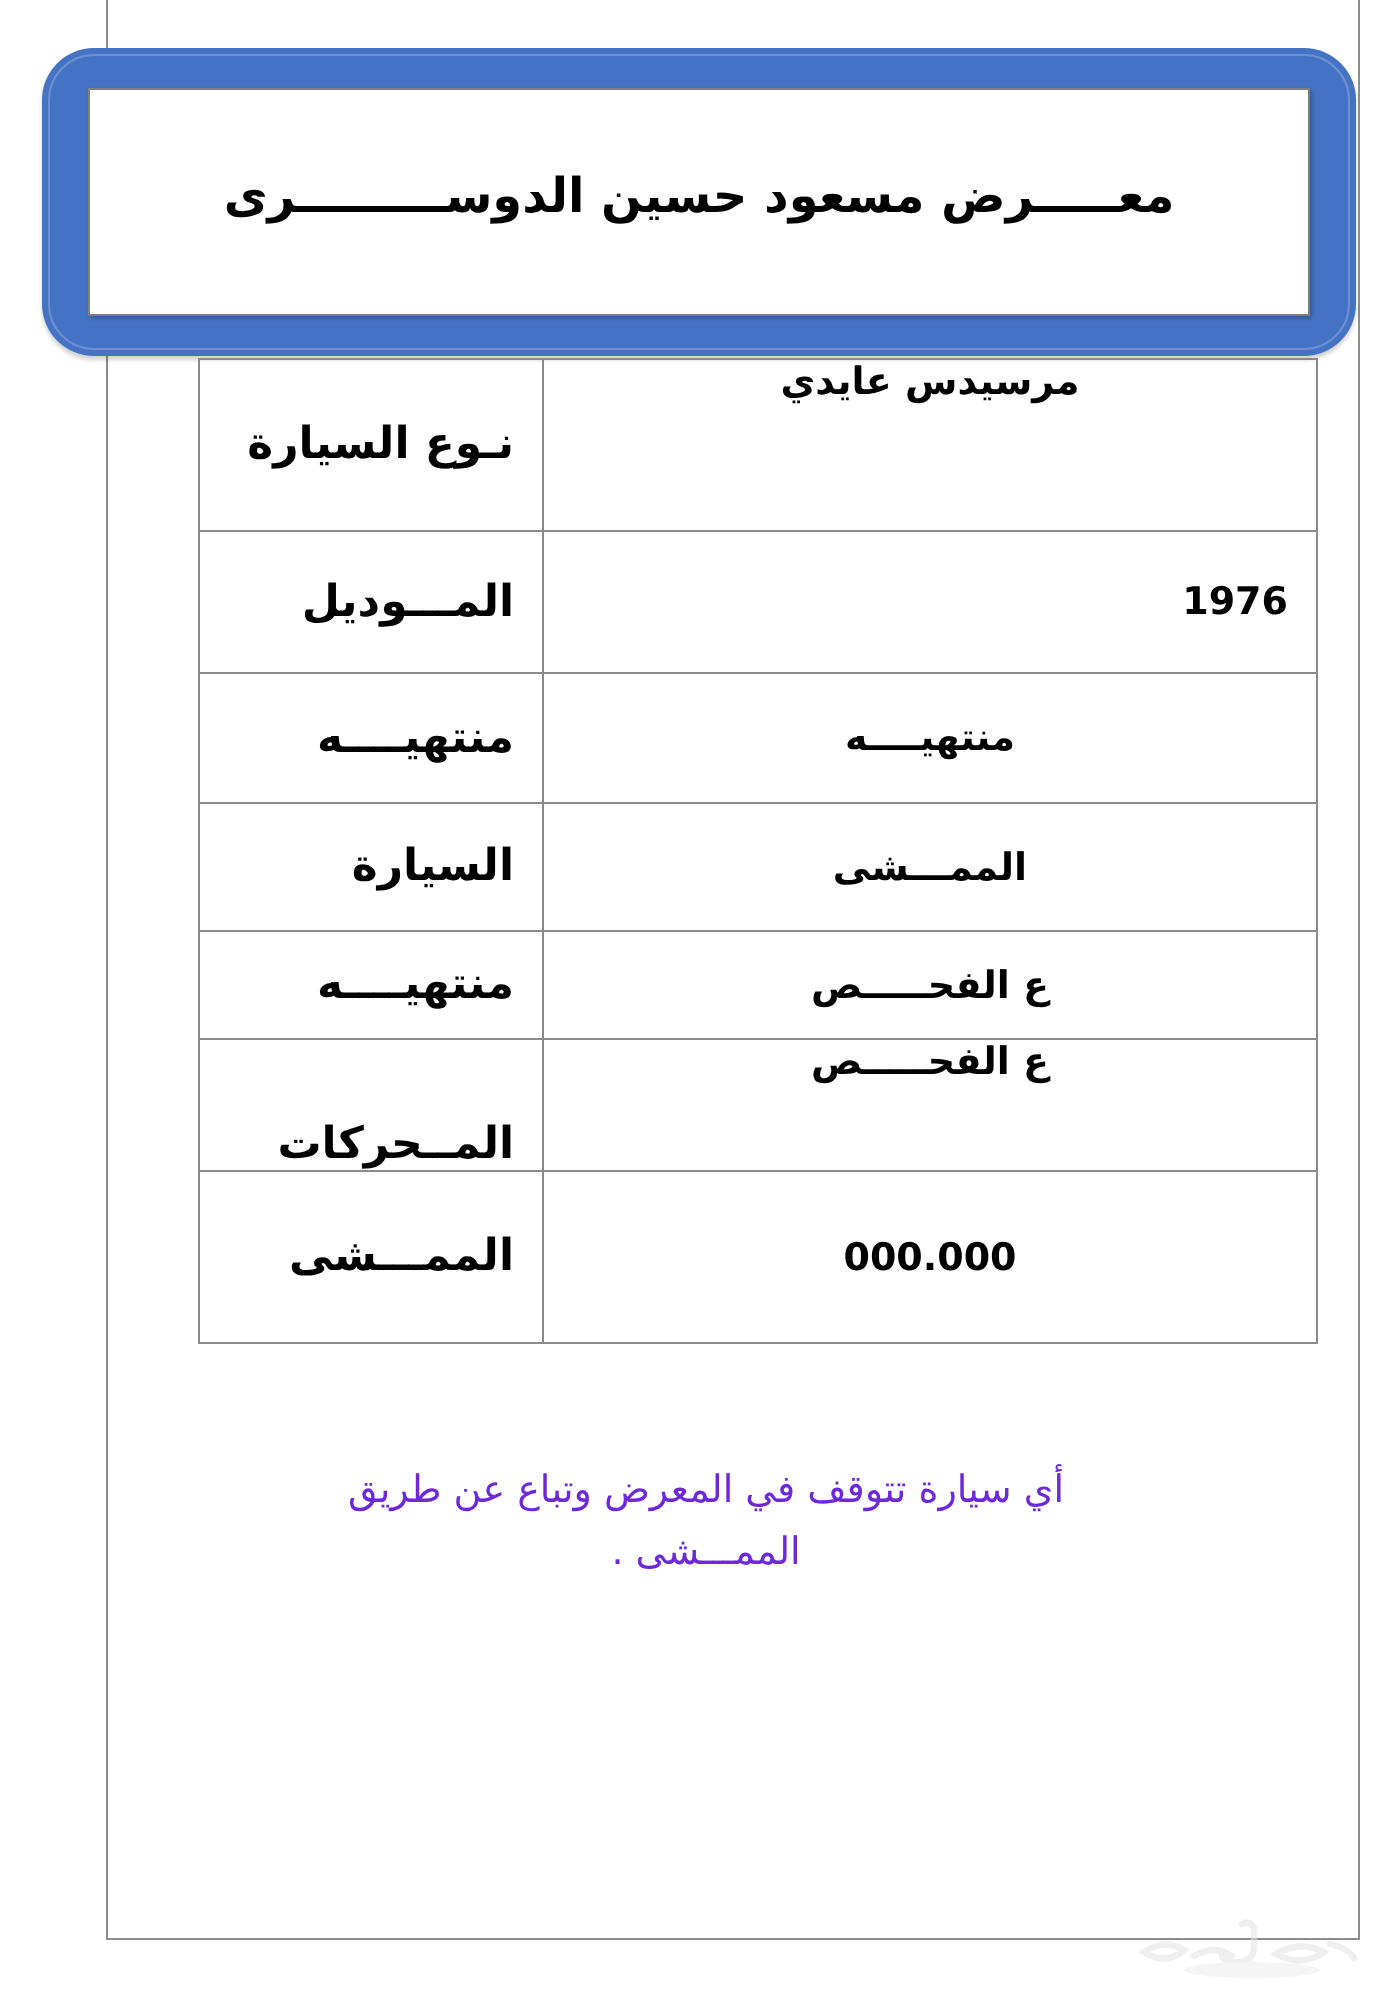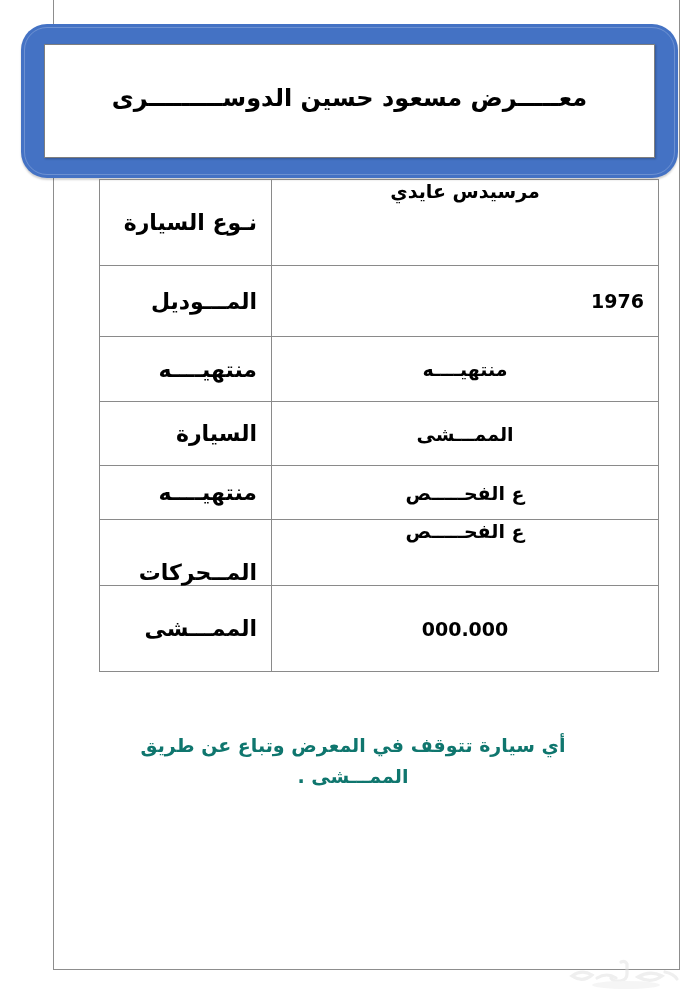--- a/index.html
+++ b/index.html
@@ -137,23 +137,23 @@
   
   #notice-paragraph {
     position: absolute;
     left: 118px;
     top: 730px;
     width: 470px;
     direction: rtl;
     text-align: center;
     font-family: "DejaVu Sans", "Liberation Sans", sans-serif;
     font-size: 19px;
-    font-weight: bold;
+    font-weight: normal;
     line-height: 31px;
-    color: #0f766e;
+    color: #6d28d9;
   }
 
   
   #watermark {
     position: absolute;
     left: 566px;
     top: 952px;
     width: 118px;
     height: 42px;
     opacity: 0.55;

